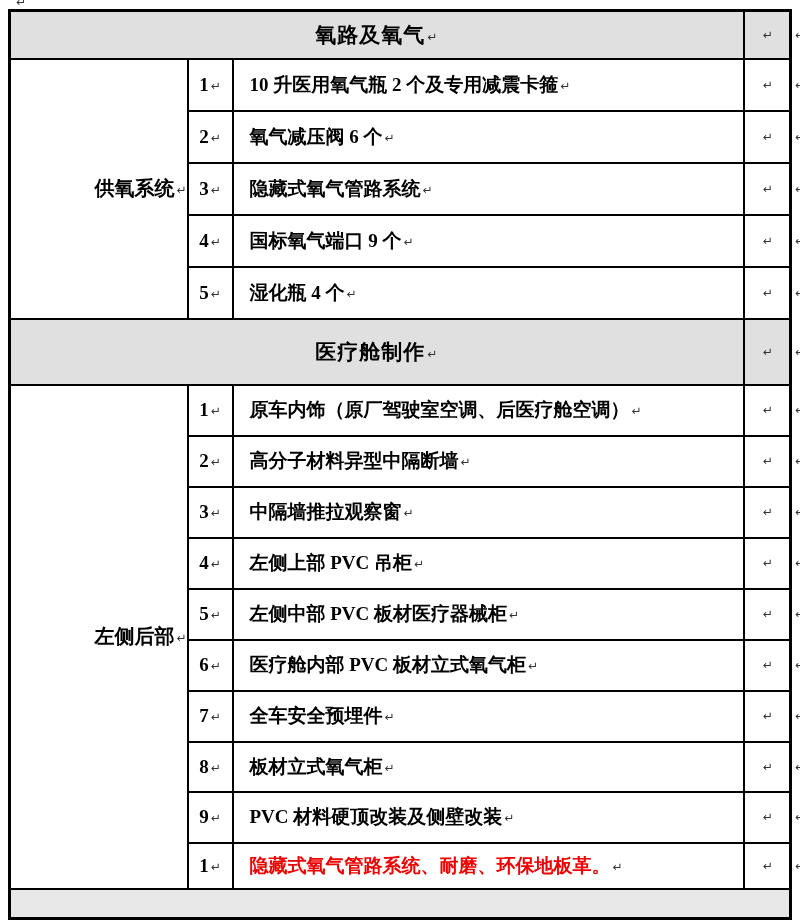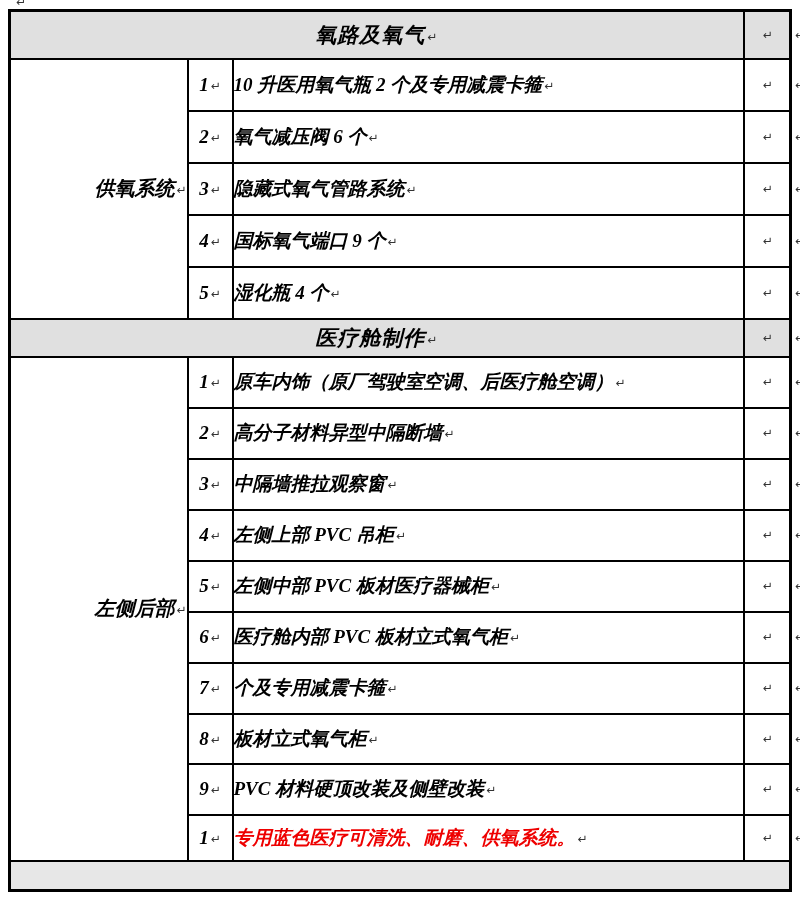--- a/index.html
+++ b/index.html
@@ -20,36 +20,36 @@
   table.spec {
     position:absolute; left:8px; top:9px;
     width:781px;
     border-collapse:collapse;
     table-layout:fixed;
   }
   table.spec, table.spec td {
     border:2px solid #000;
   }
   table.spec { border-width:3px; }
-  td { vertical-align:middle;font-style:italic; }
+  td { vertical-align:middle; }
   td.hdr {
     text-align:center;
     font-size:21px; font-weight:bold;
     letter-spacing:1px;
   }
   td.cat {
     text-align:right;
     font-size:20px; font-weight:bold;
   }
   td.num {
     text-align:center;
     font-size:19px; font-weight:bold;
   }
   td.desc {
-    padding-left:0;
+    padding-left:16px;
     font-size:19px; font-weight:bold;
     white-space:nowrap; overflow:hidden;
   }
   td.desc .t.red { }
   td.pmcol { position:relative; text-align:center; }
   tr.partial td { border-bottom:none; }
   .pm {
     font-family:"DejaVu Sans",sans-serif;
     font-size:12px; font-weight:normal; color:#333;
     vertical-align:1px;
@@ -101,21 +101,21 @@
       <td class="num"><span class="t">4</span><span class="pm">↵</span></td>
       <td class="desc"><span class="t">国标氧气端口 9 个</span><span class="pm">↵</span></td>
       <td class="pmcol"><span class="pm">↵</span><span class="pm outside">↵</span></td>
     </tr>
     <tr style="height:52px">
       <td class="num"><span class="t">5</span><span class="pm">↵</span></td>
       <td class="desc"><span class="t">湿化瓶 4 个</span><span class="pm">↵</span></td>
       <td class="pmcol"><span class="pm">↵</span><span class="pm outside">↵</span></td>
     </tr>
 
-    <tr style="height:38px; background:#e0e0e0">
+    <tr style="height:66px; background:#e0e0e0">
       <td class="hdr" colspan="3"><span class="t">医疗舱制作</span><span class="pm">↵</span></td>
       <td class="pmcol"><span class="pm">↵</span><span class="pm outside">↵</span></td>
     </tr>
 
     <tr style="height:51px">
       <td class="cat" rowspan="10"><span class="t">左侧后部</span><span class="pm">↵</span></td>
       <td class="num"><span class="t">1</span><span class="pm">↵</span></td>
       <td class="desc"><span class="t">原车内饰（原厂驾驶室空调、后医疗舱空调）</span><span class="pm">↵</span></td>
       <td class="pmcol"><span class="pm">↵</span><span class="pm outside">↵</span></td>
     </tr>
@@ -139,36 +139,36 @@
       <td class="desc"><span class="t">左侧中部 PVC 板材医疗器械柜</span><span class="pm">↵</span></td>
       <td class="pmcol"><span class="pm">↵</span><span class="pm outside">↵</span></td>
     </tr>
     <tr style="height:51px">
       <td class="num"><span class="t">6</span><span class="pm">↵</span></td>
       <td class="desc"><span class="t">医疗舱内部 PVC 板材立式氧气柜</span><span class="pm">↵</span></td>
       <td class="pmcol"><span class="pm">↵</span><span class="pm outside">↵</span></td>
     </tr>
     <tr style="height:51px">
       <td class="num"><span class="t">7</span><span class="pm">↵</span></td>
-      <td class="desc"><span class="t">个及专用减震卡箍</span><span class="pm">↵</span></td>
+      <td class="desc"><span class="t">全车安全预埋件</span><span class="pm">↵</span></td>
       <td class="pmcol"><span class="pm">↵</span><span class="pm outside">↵</span></td>
     </tr>
     <tr style="height:50px">
       <td class="num"><span class="t">8</span><span class="pm">↵</span></td>
       <td class="desc"><span class="t">板材立式氧气柜</span><span class="pm">↵</span></td>
       <td class="pmcol"><span class="pm">↵</span><span class="pm outside">↵</span></td>
     </tr>
     <tr style="height:51px">
       <td class="num"><span class="t">9</span><span class="pm">↵</span></td>
       <td class="desc"><span class="t">PVC 材料硬顶改装及侧壁改装</span><span class="pm">↵</span></td>
       <td class="pmcol"><span class="pm">↵</span><span class="pm outside">↵</span></td>
     </tr>
     <tr style="height:46px">
       <td class="num"><span class="t">1</span><span class="pm">↵</span></td>
-      <td class="desc"><span class="t red" style="color:#ee0000">专用蓝色医疗可清洗、耐磨、供氧系统。</span><span class="pm">↵</span></td>
+      <td class="desc"><span class="t red" style="color:#ee0000">隐藏式氧气管路系统、耐磨、环保地板革。</span><span class="pm">↵</span></td>
       <td class="pmcol"><span class="pm">↵</span><span class="pm outside">↵</span></td>
     </tr>
 
     <tr class="partial" style="height:30px; background:#e7e7e7">
       <td colspan="4"></td>
     </tr>
   </tbody>
     </table>
 </div>
 

